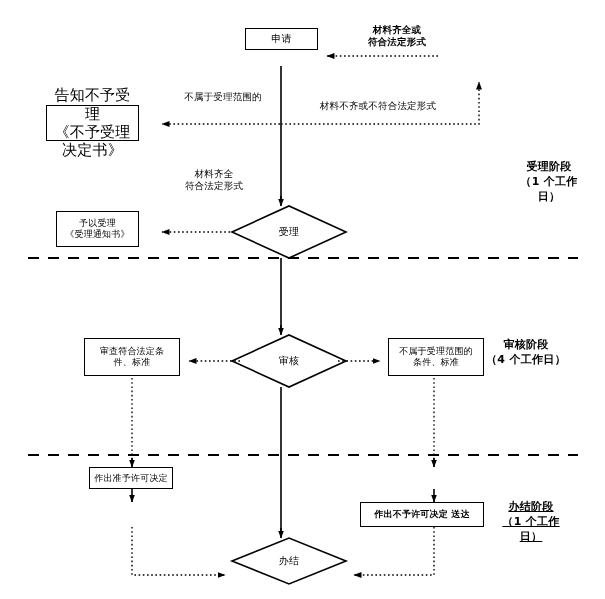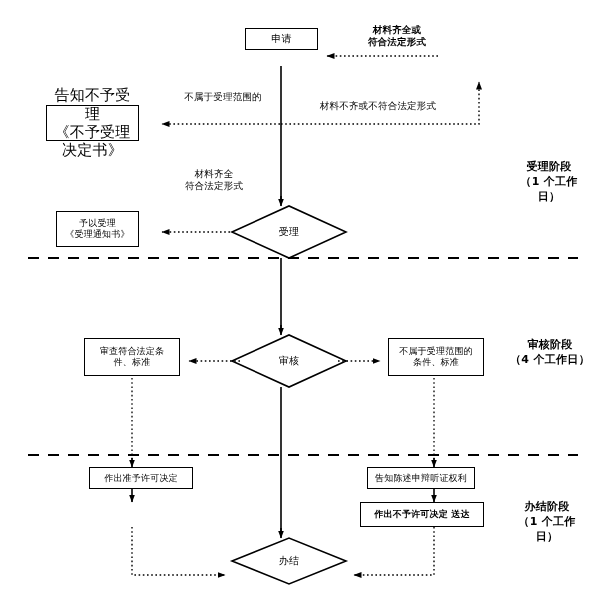--- a/index.html
+++ b/index.html
@@ -161,28 +161,25 @@
   <div class="node box" style="left:84px; top:338px; width:96px; height:38px; font-size:9px;">
     <span>审查符合法定条
 件、标准</span>
   </div>
 
   <div class="node box" style="left:388px; top:338px; width:96px; height:38px; font-size:9px;">
     <span>不属于受理范围的
 条件、标准</span>
   </div>
 
-  <div class="node box thin" style="left:89px; top:467px; width:104px; height:22px; font-size:9px;">
+  <div class="node box thin" style="left:89px; top:467px; width:84px; height:22px; font-size:9px;">
     <span>作出准予许可决定</span>
   </div>
 
 
-  <div class="node box thin" style="left:367px; top:467px; width:108px; height:22px; font-size:9px;">
-    <span>告知陈述申辩听证权利</span>
-  </div>
 
   <div class="node box thin" style="left:360px; top:502px; width:124px; height:25px; font-size:9px;font-weight:bold;">
     <span>作出不予许可决定  送达</span>
   </div>
 
   <div class="node diamond-label" style="left:232px; top:538px; width:114px; height:46px;">
     <span>办结</span>
   </div>
 
   <div class="edge-label" style="left:349px; top:24px; width:96px;font-weight:bold;">材料齐全或
@@ -192,20 +189,20 @@
 
   <div class="edge-label" style="left:303px; top:100px; width:150px;">材料不齐或不符合法定形式</div>
 
   <div class="edge-label" style="left:169px; top:168px; width:90px;">材料齐全
 符合法定形式</div>
 
   <div class="stage-label" style="left:510px; top:160px; width:78px;">受理阶段
 （1 个工作
 日）</div>
 
-  <div class="stage-label" style="left:504px; top:338px; width:92px;">审核阶段
+  <div class="stage-label" style="left:480px; top:338px; width:92px;">审核阶段
 （4 个工作日）</div>
 
-  <div class="stage-label" style="left:508px; top:500px; width:78px;">办结阶段
+  <div class="stage-label" style="left:492px; top:500px; width:78px;text-decoration:underline;">办结阶段
 （1 个工作
 日）</div>
 
 </div>
 
 </body></html>

